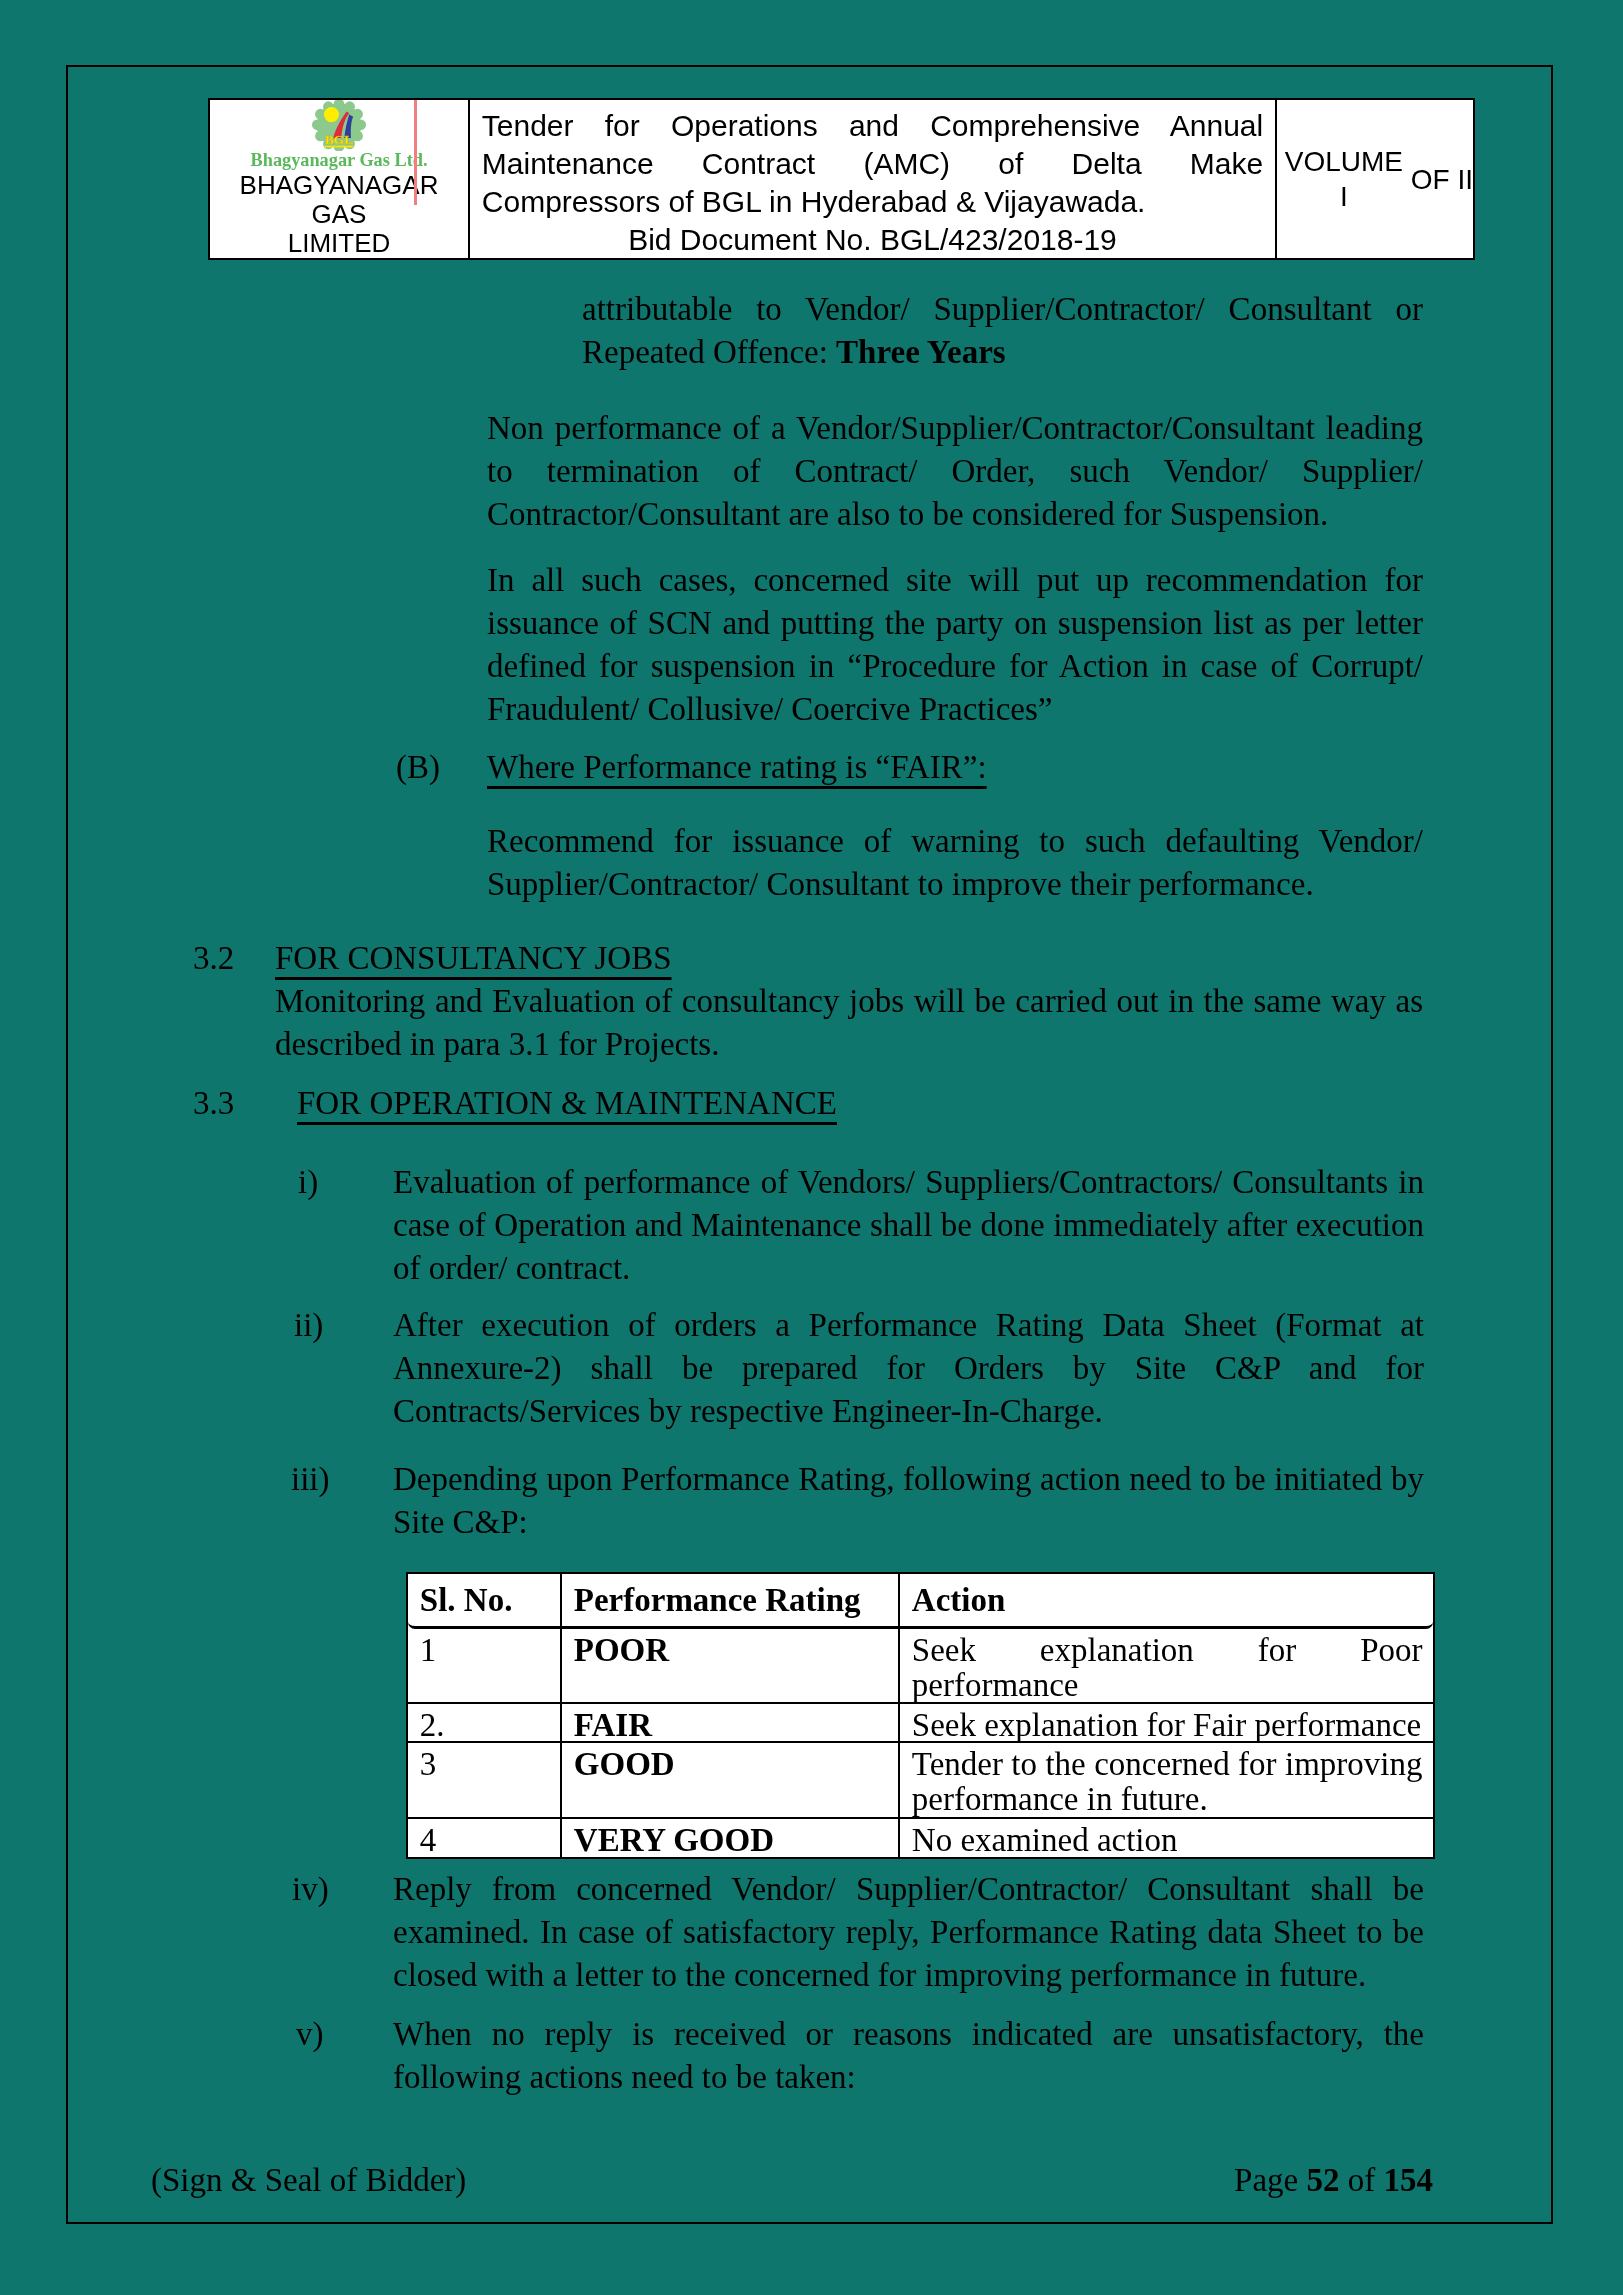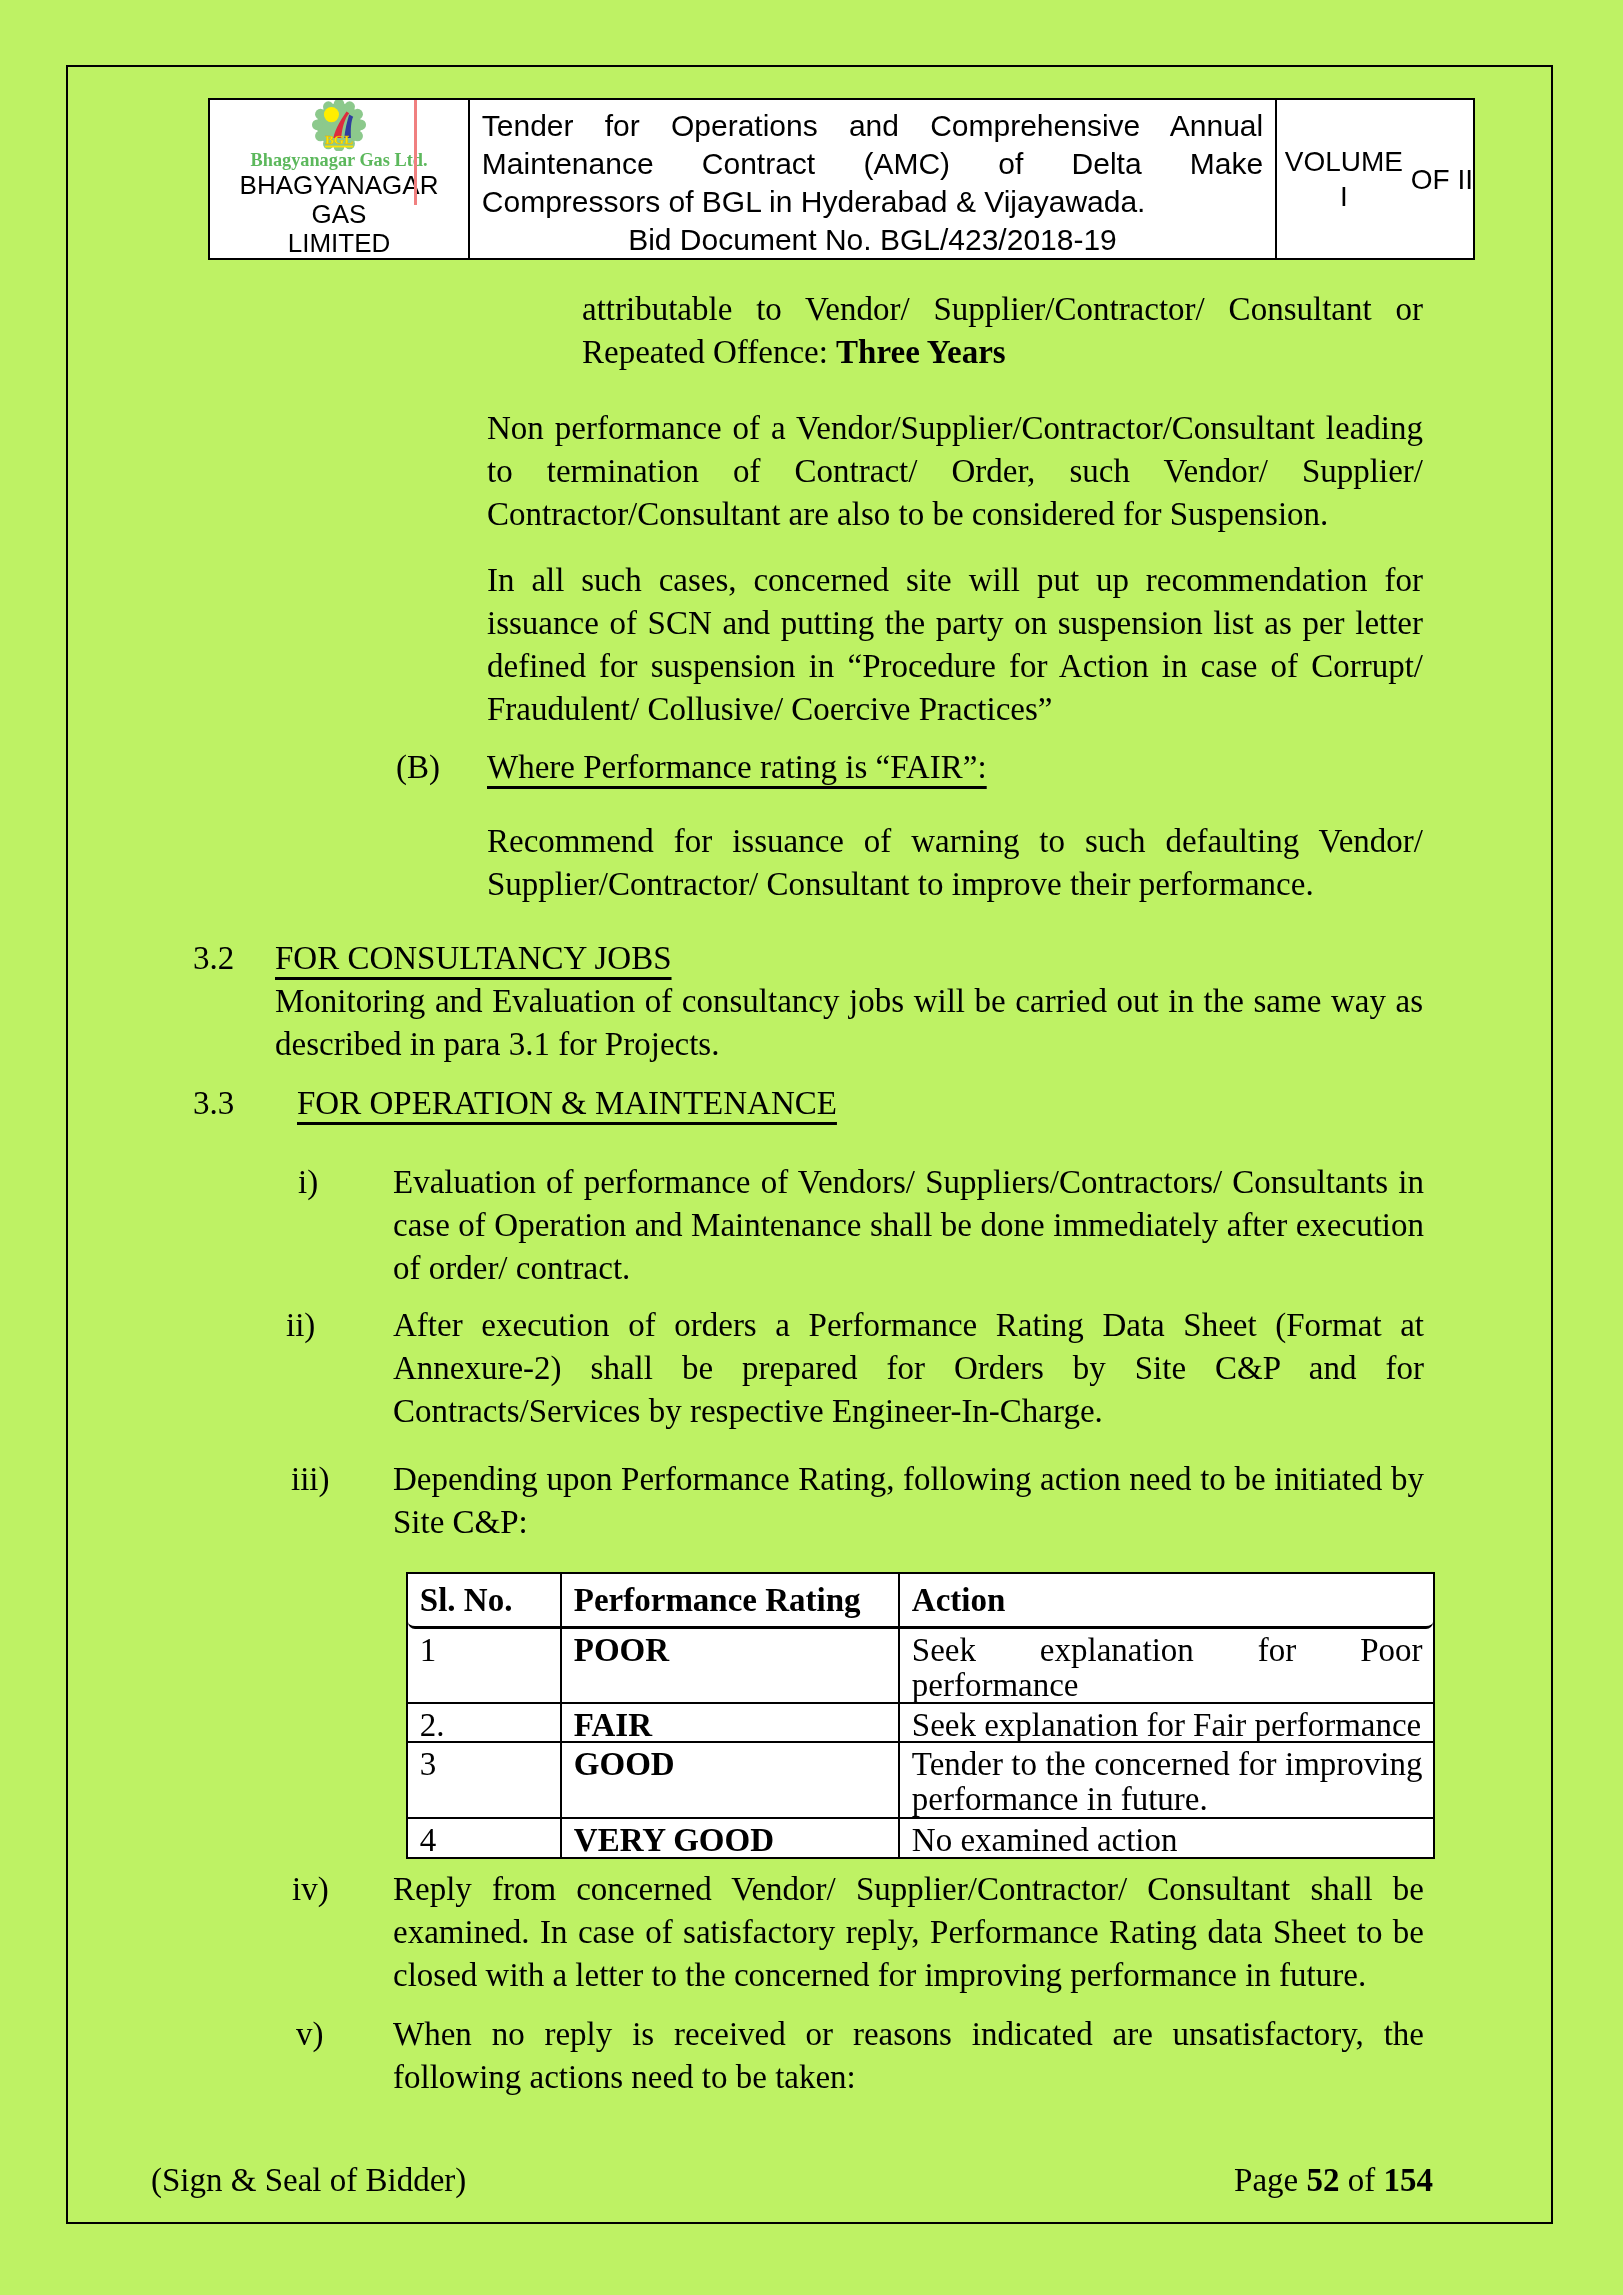--- a/index.html
+++ b/index.html
@@ -1,16 +1,16 @@
 <!DOCTYPE html>
 <html style="font-size:10.5px"><head>
 <meta charset="utf-8">
 <style>
   html,body{margin:0;padding:0;background:#ffffff;}
-  .page{position:relative;width:1623px;height:2295px;background:#bef264;color:#000;
+  .page{position:relative;width:1623px;height:2295px;background:#0f766e;color:#000;
         font-family:"Liberation Serif",serif;overflow:hidden;}
   .abs{position:absolute;}
   .ser{font-family:"Liberation Serif",serif;font-size:33px;line-height:43px;color:#000;}
   .jl{text-align:justify;text-align-last:justify;}
   .b{font-weight:bold;}
   .u{text-decoration:underline;text-decoration-thickness:2.6px;text-underline-offset:7.9px;}
   .border-rect{position:absolute;left:66px;top:65px;width:1487px;height:2159px;
         border:2.6px solid #000;box-sizing:border-box;}
   
   .header{position:absolute;left:208px;top:98px;width:1267px;height:162px;display:flex;
@@ -130,21 +130,21 @@
     <span class="u">FOR OPERATION &amp; MAINTENANCE</span>
   </div>
 
   <div class="abs ser" style="left:298px;top:1161px;">i)</div>
   <div class="abs ser" style="left:393px;top:1161px;width:1031px;">
     <div class="jl">Evaluation of performance of Vendors/ Suppliers/Contractors/ Consultants in</div>
     <div class="jl">case of Operation and Maintenance shall be done immediately after execution</div>
     <div>of order/ contract.</div>
   </div>
 
-  <div class="abs ser" style="left:286px;top:1304px;">ii)</div>
+  <div class="abs ser" style="left:294px;top:1304px;">ii)</div>
   <div class="abs ser" style="left:393px;top:1304px;width:1031px;">
     <div class="jl">After execution of orders a Performance Rating Data Sheet (Format at</div>
     <div class="jl">Annexure-2) shall be prepared for Orders by Site C&amp;P and for</div>
     <div>Contracts/Services by respective Engineer-In-Charge.</div>
   </div>
 
   <div class="abs ser" style="left:291px;top:1458px;">iii)</div>
   <div class="abs ser" style="left:393px;top:1458px;width:1031px;">
     <div class="jl">Depending upon Performance Rating, following action need to be initiated by</div>
     <div>Site C&amp;P:</div>

